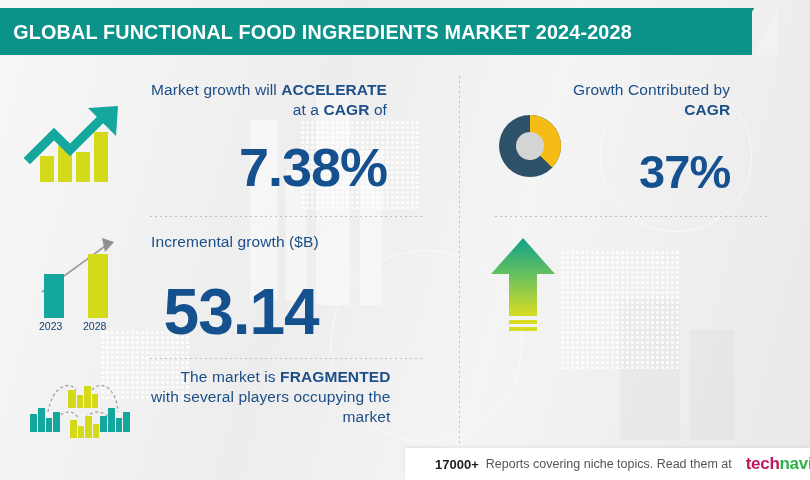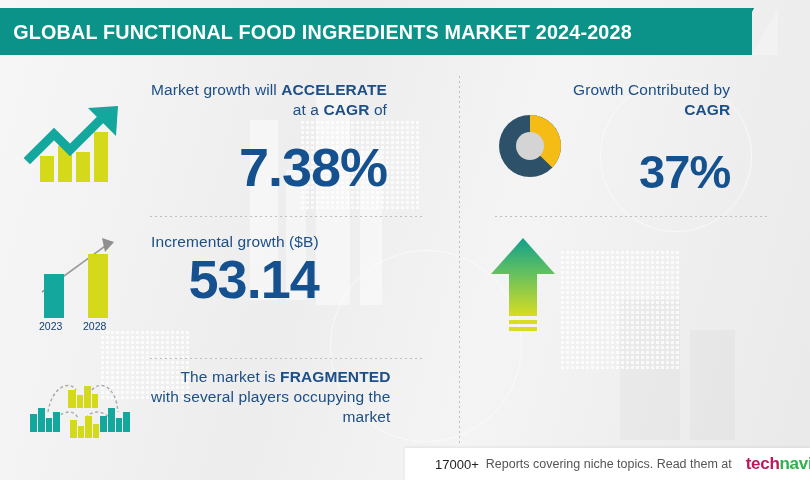--- a/index.html
+++ b/index.html
@@ -71,21 +71,21 @@
   }
   .lbl b{font-weight:bold;}
   .big{
     color:#15508f;font-weight:bold;letter-spacing:-1px;line-height:1;
   }
 
   
   .cell-cagr{left:151px;top:18px;}
   .cell-cagr .big{font-size:54px;margin-top:20px;}
   .cell-inc{left:151px;top:170px;}
-  .cell-inc .big{font-size:54px;margin-top:0;}
+  .cell-inc .big{font-size:64px;margin-top:28px;}
   .cell-frag{left:151px;top:305px;}
 
   
   .cell-apac{left:573px;top:18px;}
   .cell-apac .big{font-size:47px;margin-top:28px;}
   .cell-2024{left:573px;top:170px;}
   .cell-2024 .big{font-size:47px;margin-top:16px;}
 
   
   .icon-growth{left:22px;top:38px;}
@@ -103,21 +103,21 @@
   .icon-uparrow{left:487px;top:172px;}
 
   
   .footer{
     position:absolute;left:405px;top:448px;width:405px;height:32px;
     background:#ffffff;
     display:flex;align-items:center;
     box-shadow:0 -1px 3px rgba(0,0,0,.07);
   }
   .footer-count{
-    color:#222;font-weight:normal;font-size:13px;margin-left:30px;
+    color:#222;font-weight:bold;font-size:13px;margin-left:30px;
   }
   .footer-text{color:#555;font-size:12.5px;margin-left:7px;white-space:nowrap;}
   .logo{display:flex;align-items:center;margin-left:12px;overflow:hidden;}
   .logo-mark{margin-right:2px;display:block;}
   .logo-text{font-size:17px;font-weight:bold;letter-spacing:-.3px;white-space:nowrap;}
   .logo-tech{color:#be185d;}
   .logo-navio{color:#2cb34a;}
 </style>
 </head>
 <body>

